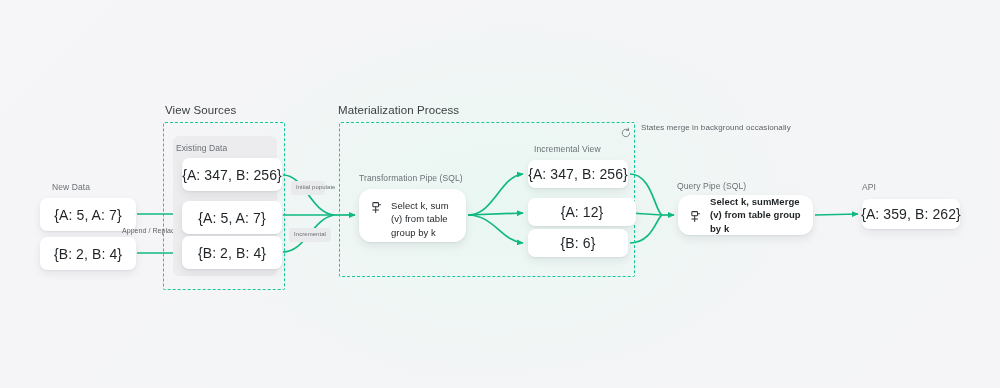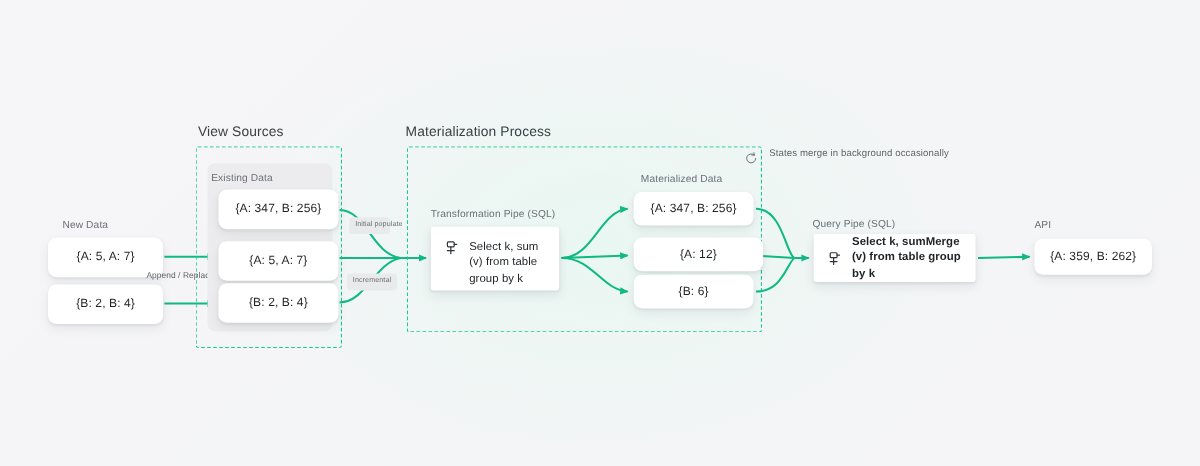--- a/index.html
+++ b/index.html
@@ -83,21 +83,21 @@
 
   
   .data-card {
     position: absolute;
     background: #ffffff;
     border-radius: 7px;
     box-shadow: 0 1px 2px rgba(16,24,40,0.06), 0 4px 10px rgba(16,24,40,0.07);
     display: flex;
     align-items: center;
     justify-content: center;
-    font-size: 10px;
+    font-size: 14px;
     color: #1f2326;
     white-space: nowrap;
     letter-spacing: 0.1px;
   }
 
   
   #card-new-1 { left: 40px;  top: 198px; width: 96px; height: 33px; }
   #card-new-2 { left: 40px;  top: 237px; width: 96px; height: 33px; }
 
   
@@ -110,21 +110,21 @@
   #card-mv-2 { left: 528px; top: 198px; width: 108px; height: 28px; }
   #card-mv-3 { left: 528px; top: 229px; width: 100px; height: 28px; }
 
   
   #card-api { left: 862px; top: 199px; width: 98px; height: 30px; }
 
   
   .pipe-box {
     position: absolute;
     background: #ffffff;
-    border-radius: 2px;
+    border-radius: 12px;
     box-shadow: 0 1px 2px rgba(16,24,40,0.06), 0 4px 10px rgba(16,24,40,0.08);
     display: flex;
     align-items: flex-start;
     gap: 8px;
     padding: 10px 10px 10px 11px;
   }
   #pipe-transformation { left: 359px; top: 189px; width: 107px; height: 53px; }
   #pipe-query          { left: 678px; top: 195px; width: 135px; height: 40px;
                          align-items: center; font-weight: bold; }
 
@@ -274,21 +274,21 @@
         <rect x="3.5" y="2" width="7" height="5" rx="1"></rect>
         <path d="M7 7 L7 11"></path>
         <path d="M3.5 11 L10.5 11"></path>
         <path d="M7 11 L7 14"></path>
         <path d="M10.5 4.5 L13 4.5"></path>
       </svg>
     </span>
     <span class="pipe-text">Select k, sum (v) from table group by k</span>
   </div>
 
-  <div class="group-caption" id="caption-materialized-view">Materialized Data</div>
+  <div class="group-caption" id="caption-materialized-view">Incremental View</div>
   <div class="data-card" id="card-mv-1">
     <span>{A: 347, B: 256}</span>
   </div>
   <div class="data-card" id="card-mv-2">
     <span>{A: 12}</span>
   </div>
   <div class="data-card" id="card-mv-3">
     <span>{B: 6}</span>
   </div>
 

